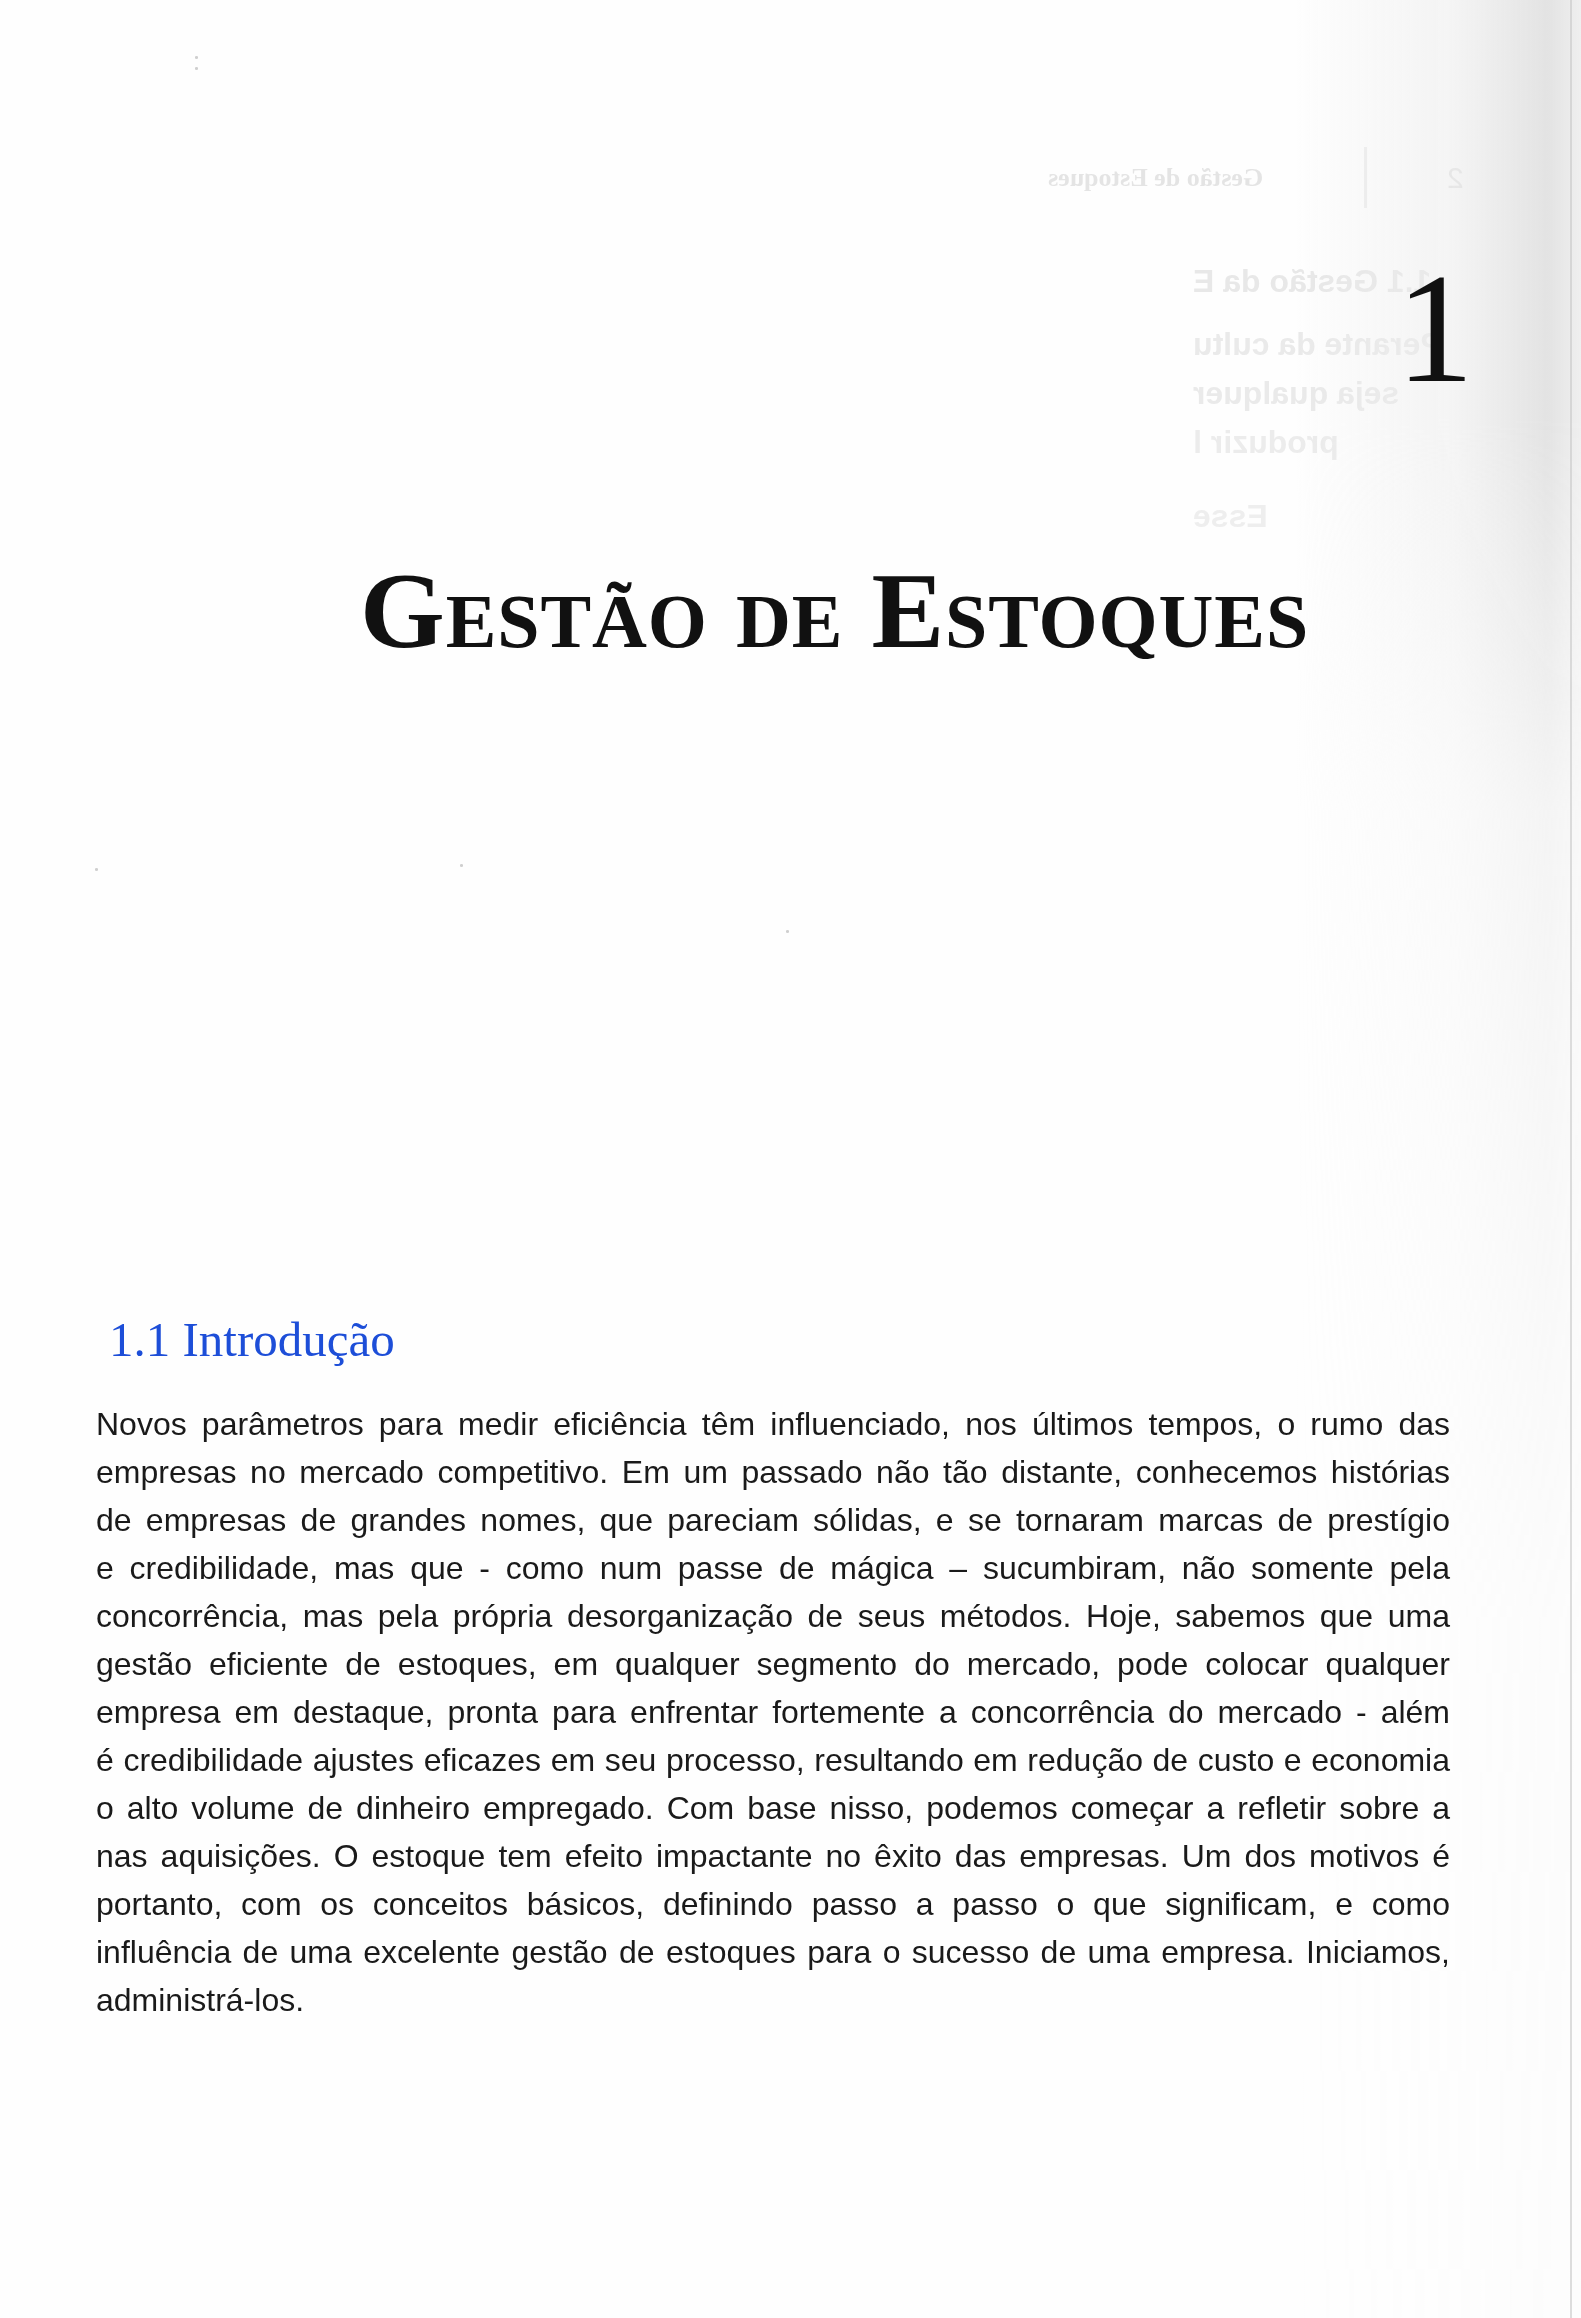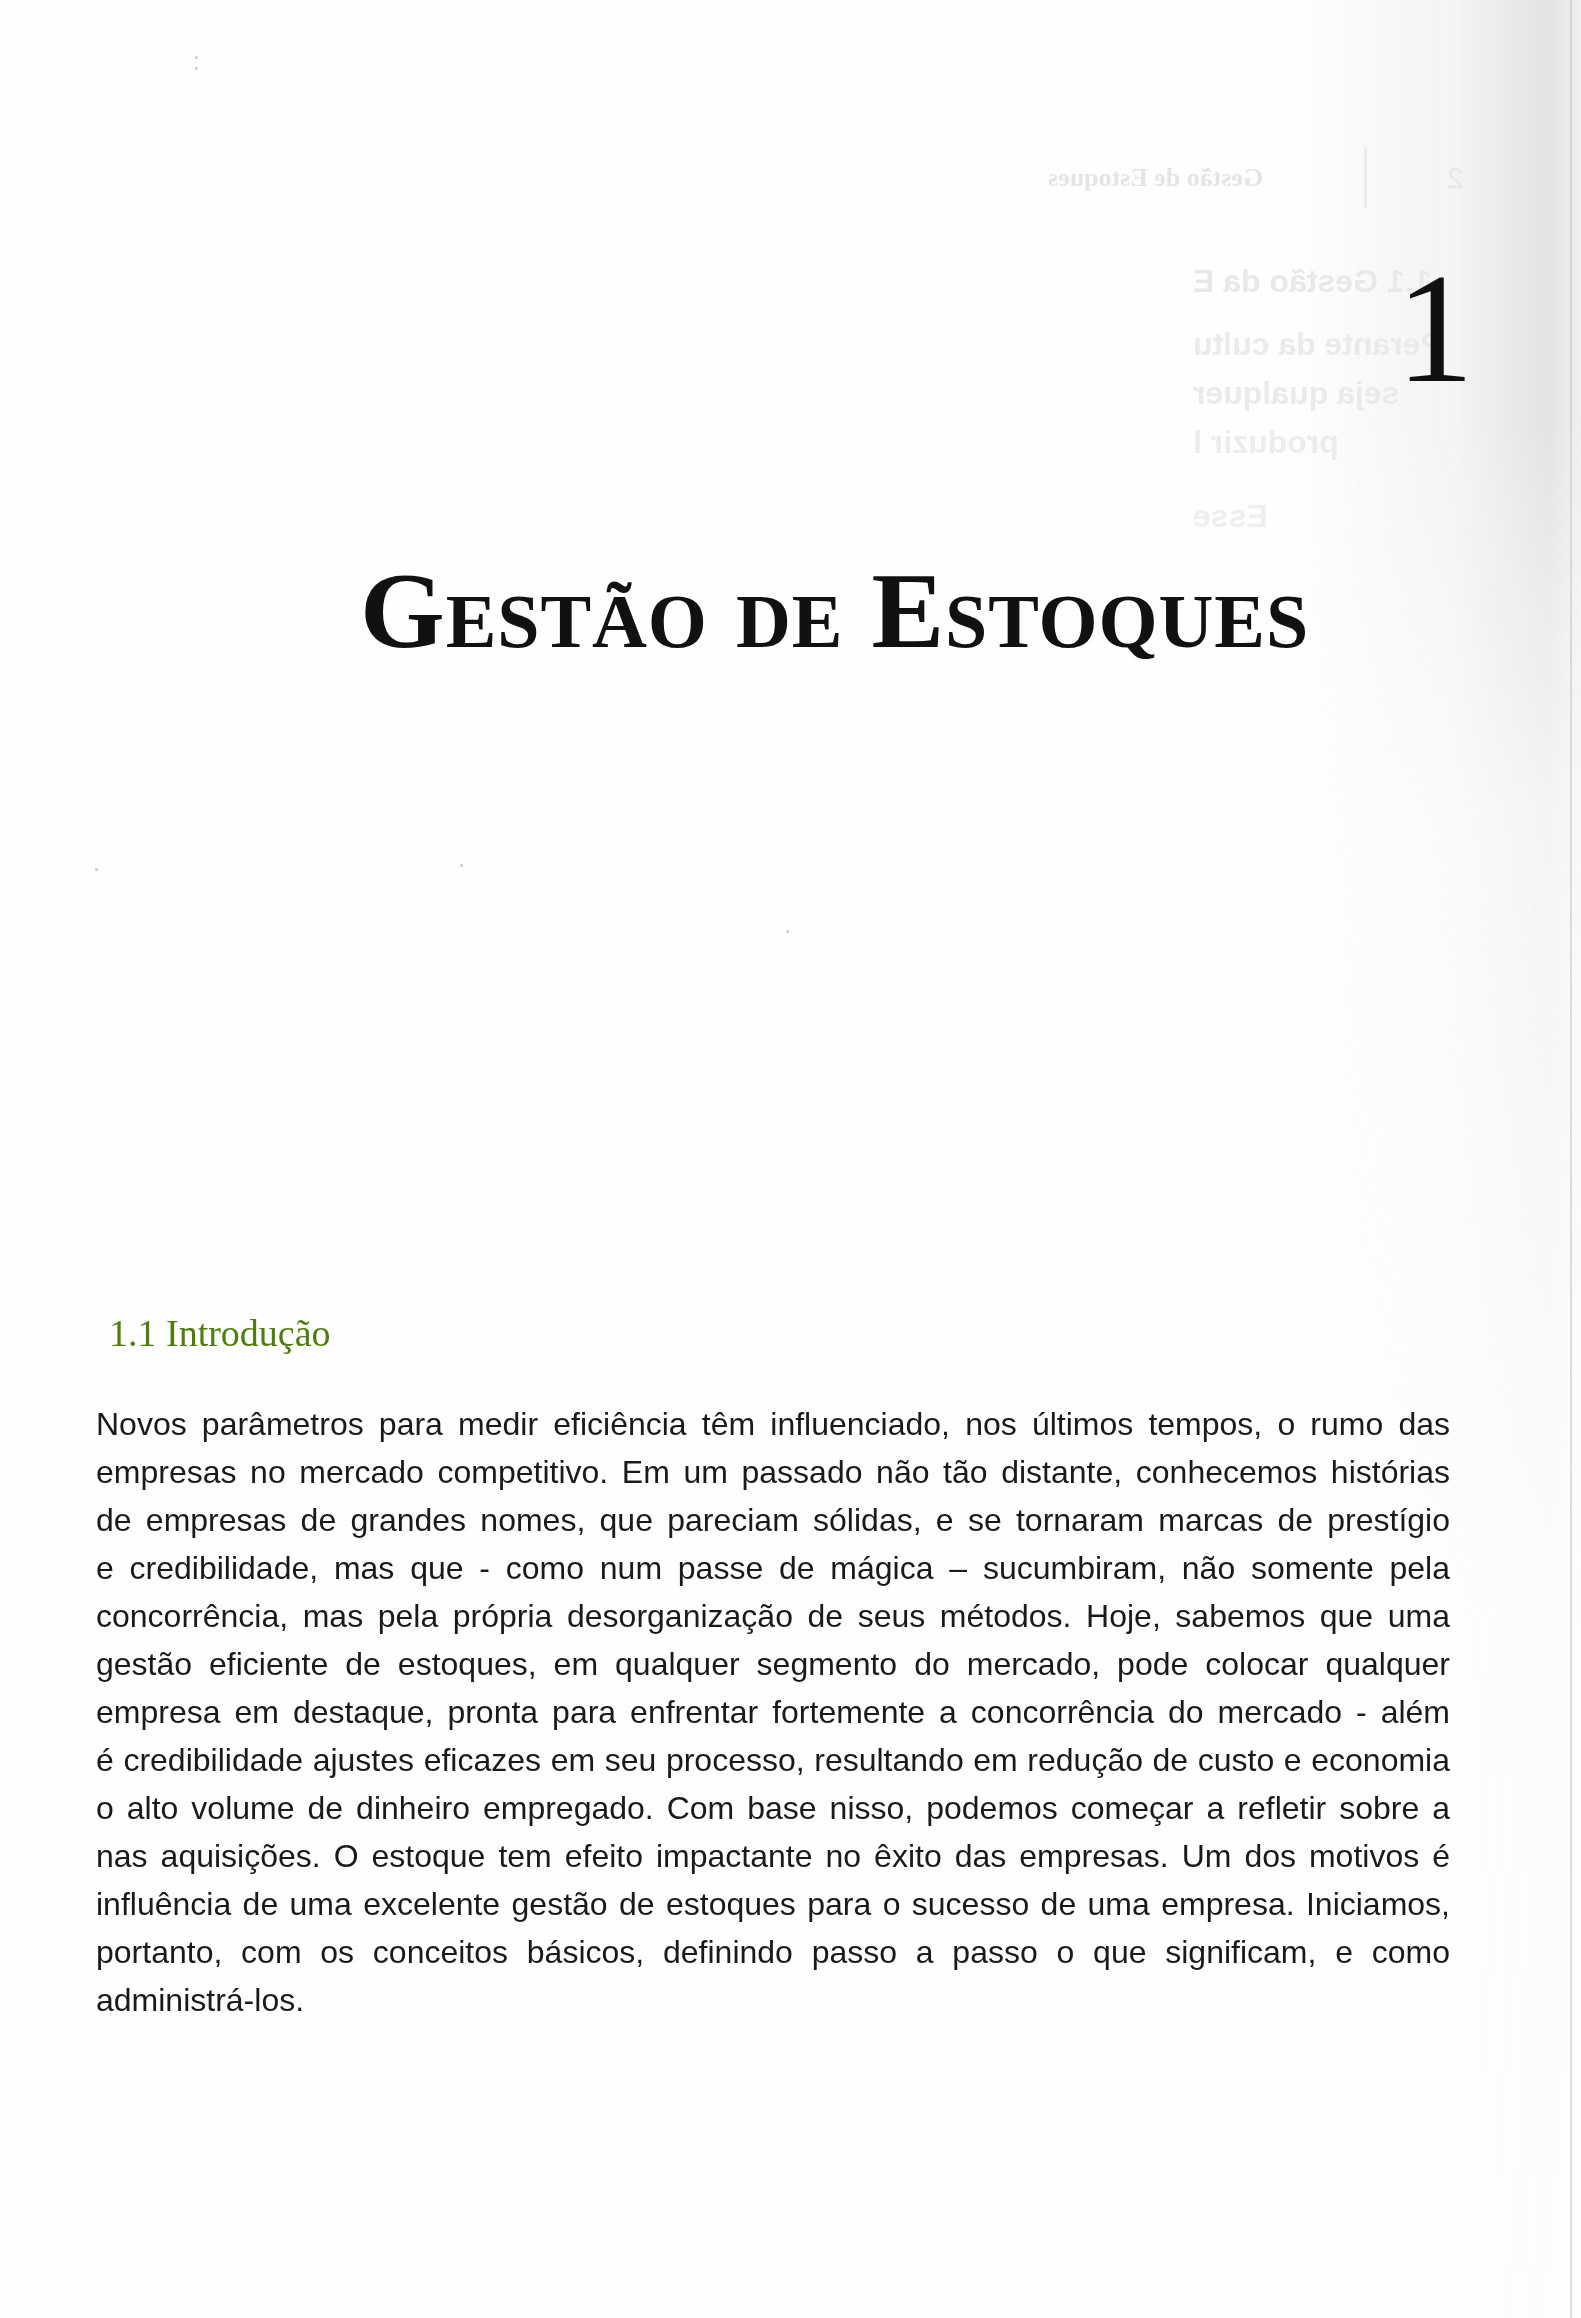--- a/index.html
+++ b/index.html
@@ -108,23 +108,23 @@
       font-size: 58px;
       line-height: 1.1;
       color: #111111;
       white-space: nowrap;
     }
     .h2 {
       position: absolute;
       left: 109px;
       top: 1313px;
       font-family: "Liberation Serif", serif;
-      font-size: 38px;
+      font-size: 49px;
       line-height: 1.1;
-      color: #4d7c0f;
+      color: #1d4ed8;
       white-space: nowrap;
     }
 
     .body-text {
       position: absolute;
       left: 96px;
       top: 1400px;
       width: 1354px;
       font-family: "Liberation Sans", sans-serif;
       font-size: 32px;
@@ -196,19 +196,19 @@
     <div class="line"><span class="inner">Novos parâmetros para medir eficiência têm influenciado, nos últimos tempos, o rumo das</span></div>
     <div class="line"><span class="inner">empresas no mercado competitivo. Em um passado não tão distante, conhecemos histórias</span></div>
     <div class="line"><span class="inner">de empresas de grandes nomes, que pareciam sólidas, e se tornaram marcas de prestígio</span></div>
     <div class="line"><span class="inner">e credibilidade, mas que - como num passe de mágica – sucumbiram, não somente pela</span></div>
     <div class="line"><span class="inner">concorrência, mas pela própria desorganização de seus métodos. Hoje, sabemos que uma</span></div>
     <div class="line"><span class="inner">gestão eficiente de estoques, em qualquer segmento do mercado, pode colocar qualquer</span></div>
     <div class="line"><span class="inner">empresa em destaque, pronta para enfrentar fortemente a concorrência do mercado - além</span></div>
     <div class="line"><span class="inner">é credibilidade ajustes eficazes em seu processo, resultando em redução de custo e economia</span></div>
     <div class="line"><span class="inner">o alto volume de dinheiro empregado. Com base nisso, podemos começar a refletir sobre a</span></div>
     <div class="line"><span class="inner">nas aquisições. O estoque tem efeito impactante no êxito das empresas. Um dos motivos é</span></div>
+    <div class="line"><span class="inner">portanto, com os conceitos básicos, definindo passo a passo o que significam, e como</span></div>
     <div class="line"><span class="inner">influência de uma excelente gestão de estoques para o sucesso de uma empresa. Iniciamos,</span></div>
-    <div class="line"><span class="inner">portanto, com os conceitos básicos, definindo passo a passo o que significam, e como</span></div>
     <div class="line last"><span class="inner" style="white-space: nowrap;">administrá-los.</span></div>
   </div>
 
 </div>
 
 
 </body></html>

